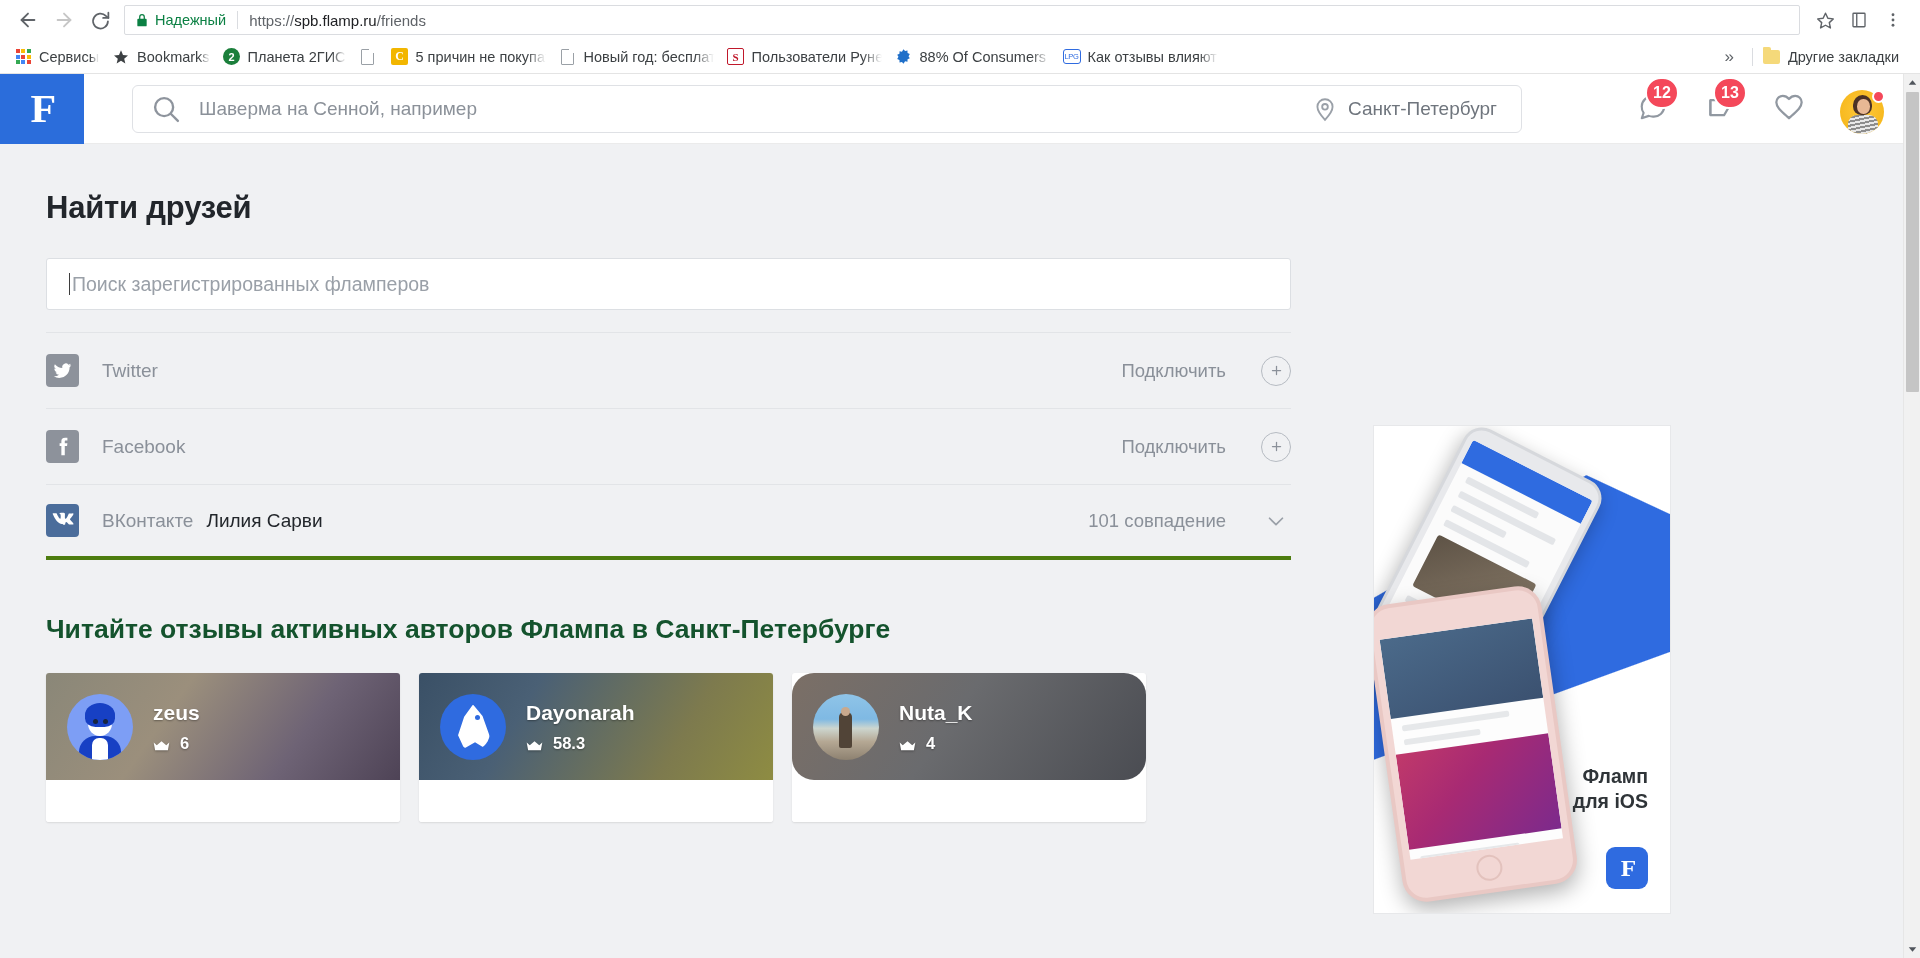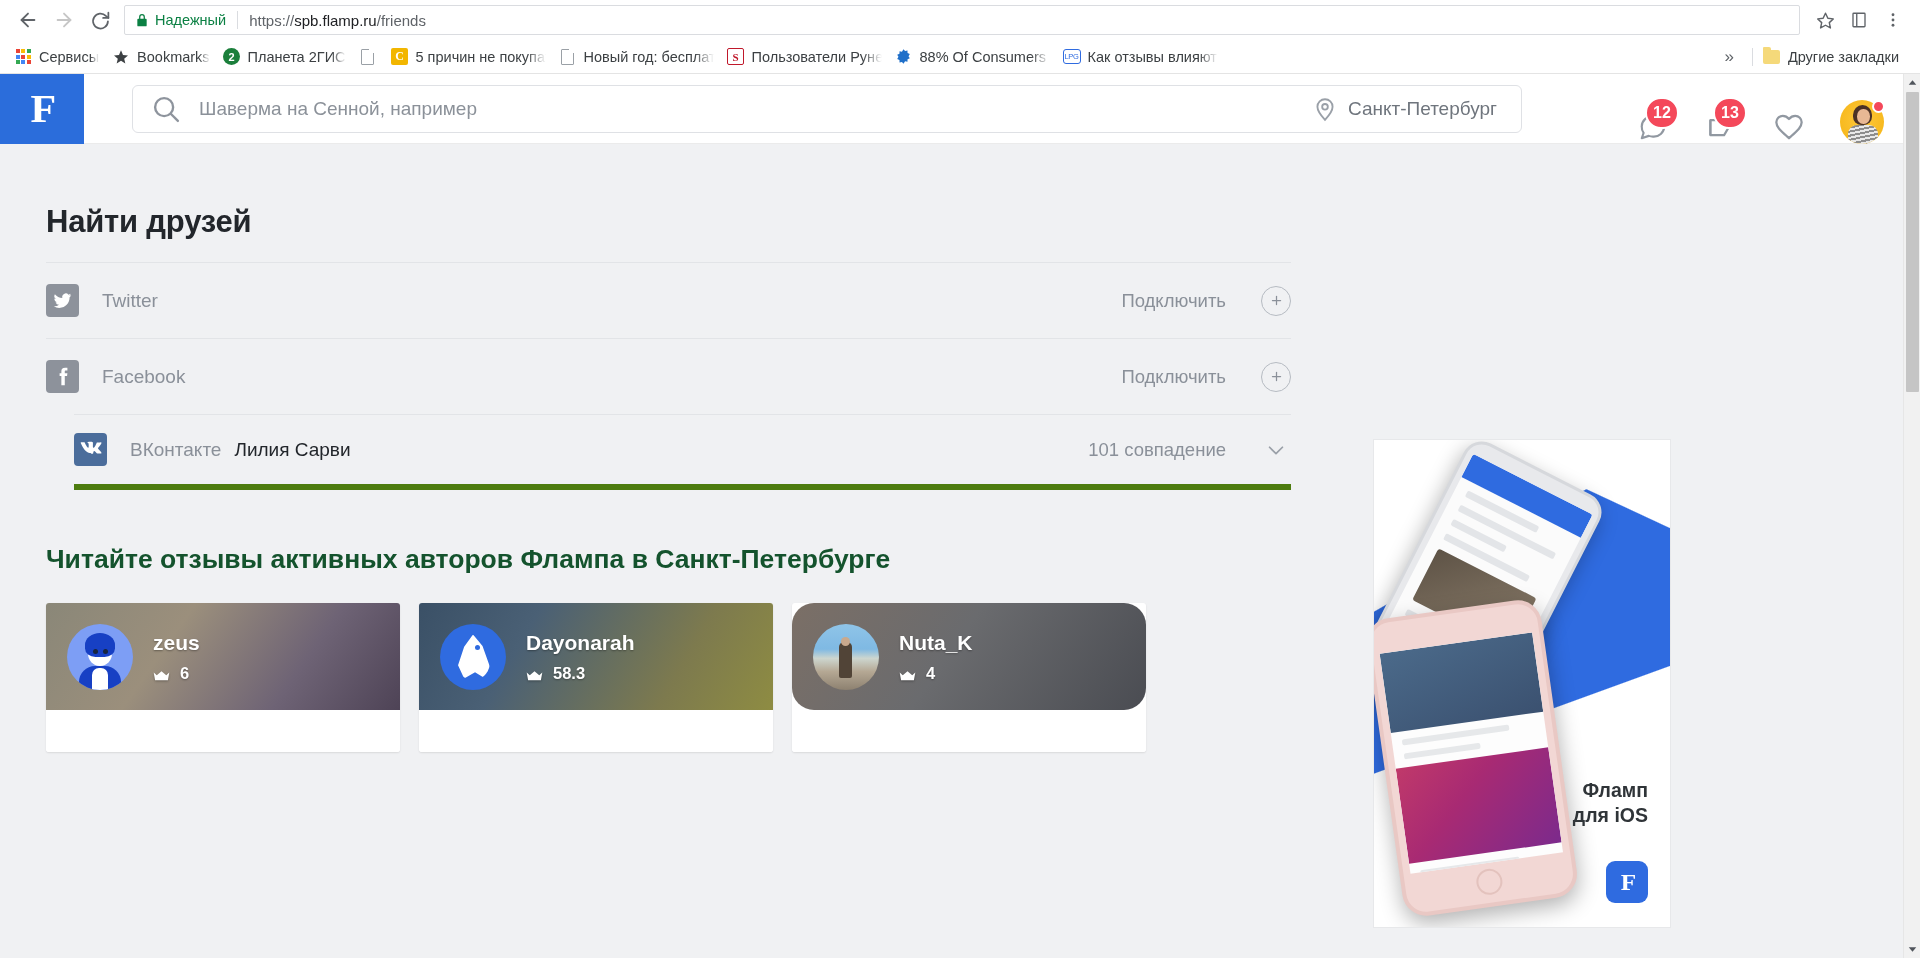--- a/index.html
+++ b/index.html
@@ -221,23 +221,23 @@
     height: 48px;
     padding: 0 24px 0 0;
     flex: 0 0 auto;
   }
   .city-pin { color: #9aa0a8; margin-right: 10px; display:flex; }
   .city-name { font-size: 19px; color: #6f757d; white-space: nowrap; }
 
   .header-actions {
     position: absolute;
     right: 36px;
-    top: 0; height: 70px;
-    display: flex;
-    align-items: flex-end;
+    top: 16px; height: 70px;
+    display: flex;
+    align-items: flex-start;
     gap: 34px;
   }
   .hdr-icon {
     position: relative;
     width: 34px; height: 34px;
     display: flex; align-items: center; justify-content: center;
     color: #9198a1;
   }
   .badge {
     position: absolute;
@@ -291,21 +291,21 @@
     position: absolute;
     right: -1px; top: 0px;
     width: 13px; height: 13px;
     border-radius: 50%;
     background: #f4485a;
     border: 2px solid #fff;
   }
 
   
   .content {
-    padding: 60px 0 0 46px;
+    padding: 46px 0 0 46px;
     display: flex;
   }
   .main-col { width: 1290px; flex: 0 0 auto; }
 
   .page-title {
     font-size: 31px;
     font-weight: bold;
     color: #22262b;
     letter-spacing: -0.2px;
   }
@@ -336,21 +336,21 @@
     color: #3f454c;
   }
 
   .social-list { margin-top: 22px; width: 1245px; }
   .social-row {
     height: 76px;
     display: flex;
     align-items: center;
     border-top: 1px solid #e2e4e7;
   }
-  .social-row:last-child { border-bottom: 6px solid #4d7c0f; margin-left: 28px; }
+  .social-row:last-child { border-bottom: 4px solid #4d7c0f; }
   .soc-ico {
     width: 33px; height: 33px;
     border-radius: 4px;
     display: flex; align-items: center; justify-content: center;
     flex: 0 0 auto;
     color: #ffffff;
   }
   .soc-ico.tw { background: #8d929b; }
   .soc-ico.fb { background: #8d929b; }
   .soc-ico.vk { background: #4b6d9b; }
@@ -839,20 +839,24 @@
       </div>
     </div>
   </div>
 
   <div class="content">
 
     <div class="main-col">
 
       <h1 class="page-title">Найти друзей</h1>
 
+      <div class="friend-search">
+        <span class="caret"></span>
+        <span class="fs-ph">Поиск зарегистрированных фламперов</span>
+      </div>
 
 
       <div class="social-list">
 
         <div class="social-row">
           <span class="soc-ico tw">
             <svg width="21" height="21" viewBox="0 0 24 24" fill="currentColor">
                 <path d="M22 5.9c-.7.3-1.5.6-2.4.7a4.2 4.2 0 0 0 1.8-2.3c-.8.5-1.7.8-2.6 1a4.1 4.1 0 0 0-7 3.8A11.7 11.7 0 0 1 3.3 4.8a4.1 4.1 0 0 0 1.3 5.5c-.7 0-1.3-.2-1.9-.5a4.1 4.1 0 0 0 3.3 4.1c-.6.2-1.2.2-1.9.1a4.1 4.1 0 0 0 3.9 2.9A8.3 8.3 0 0 1 2 18.6a11.7 11.7 0 0 0 6.3 1.9c7.6 0 11.8-6.3 11.8-11.8v-.5c.8-.6 1.5-1.4 1.9-2.3z"></path>
               </svg>
           </span>

